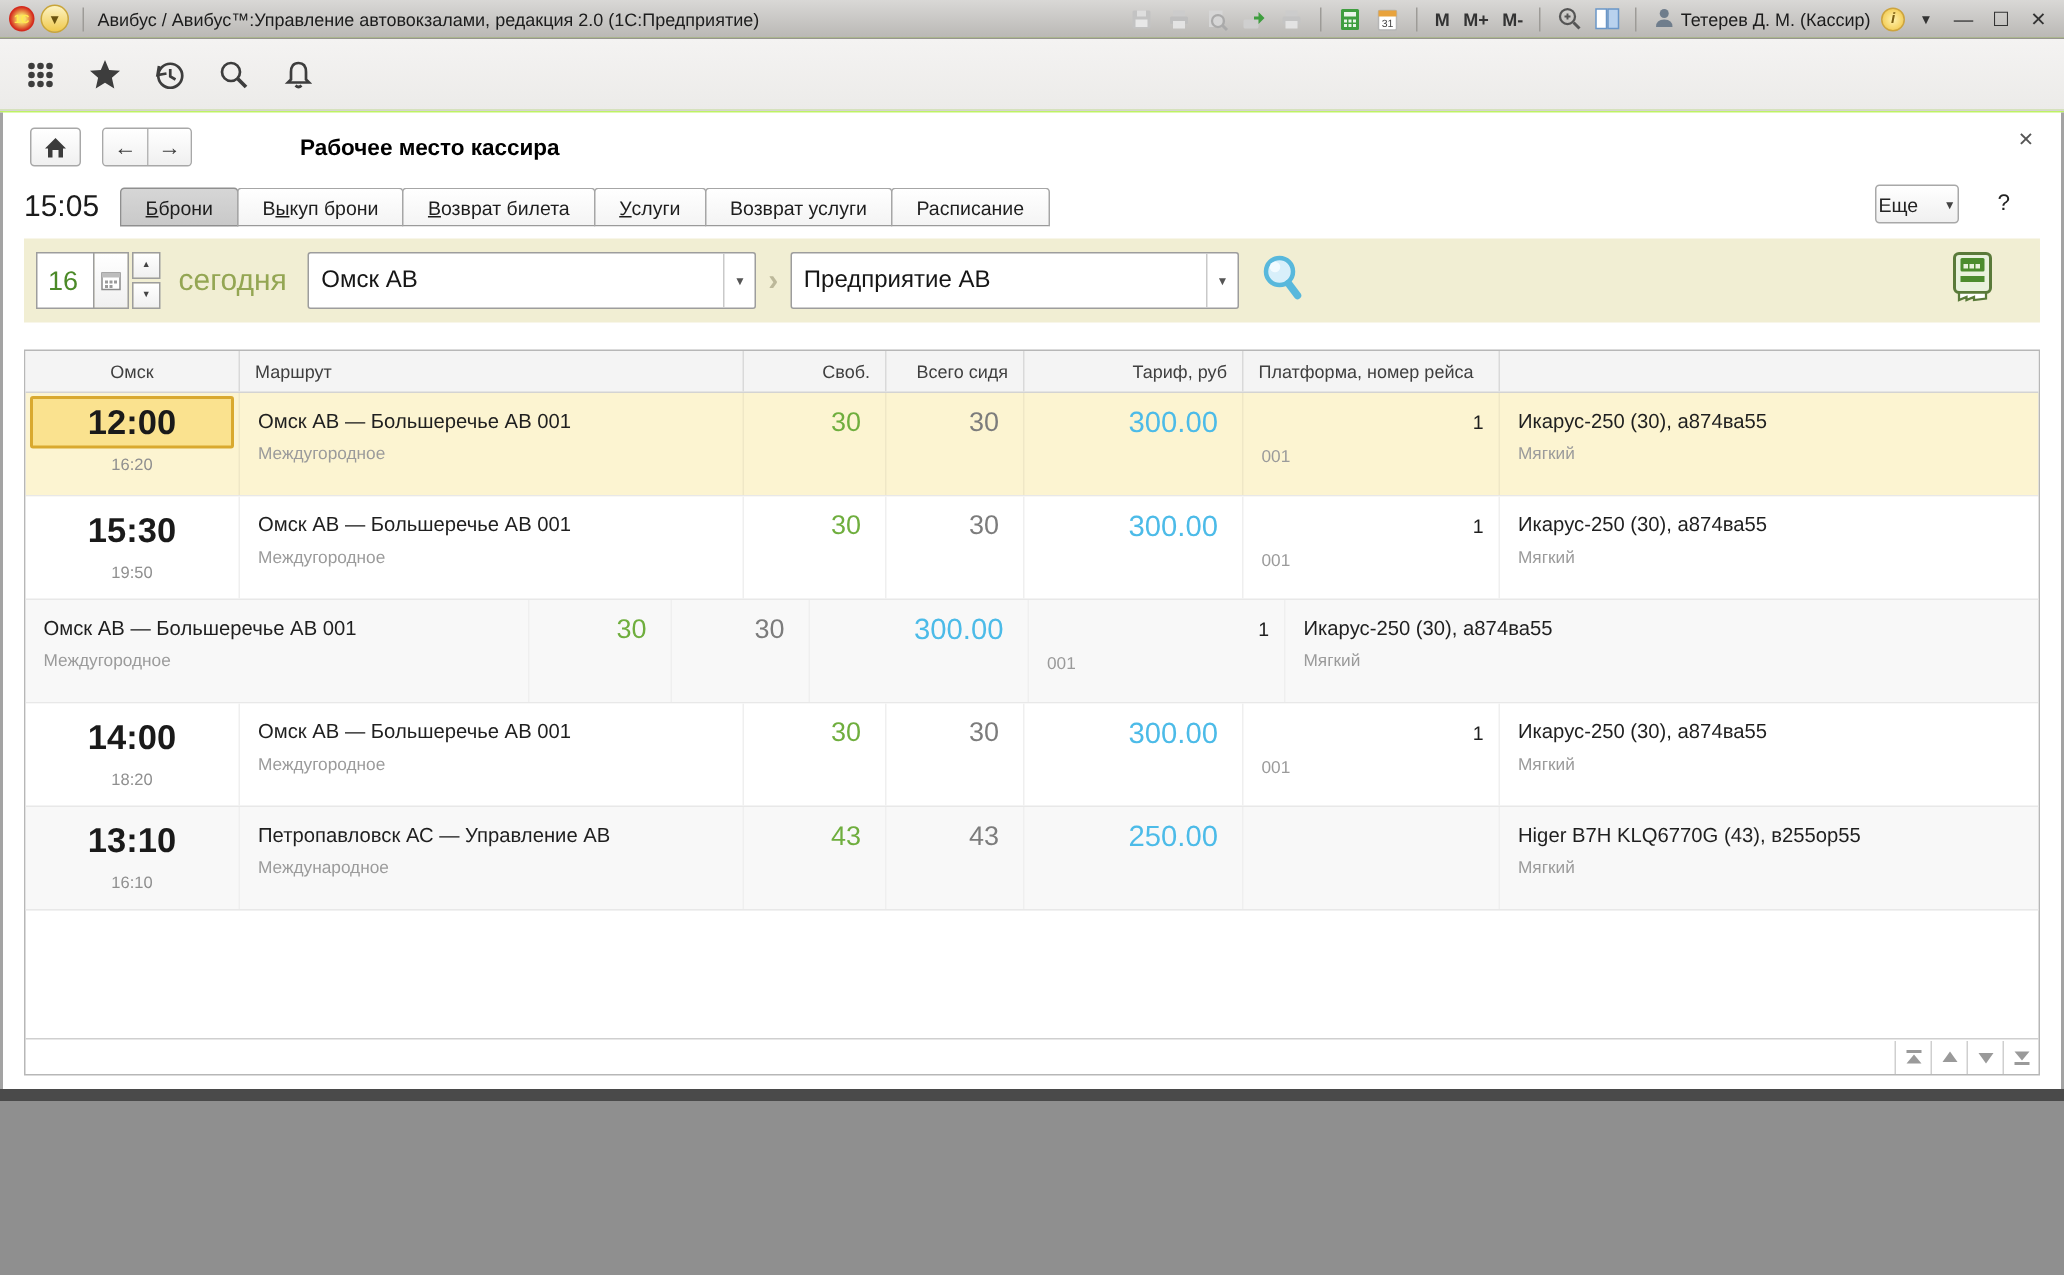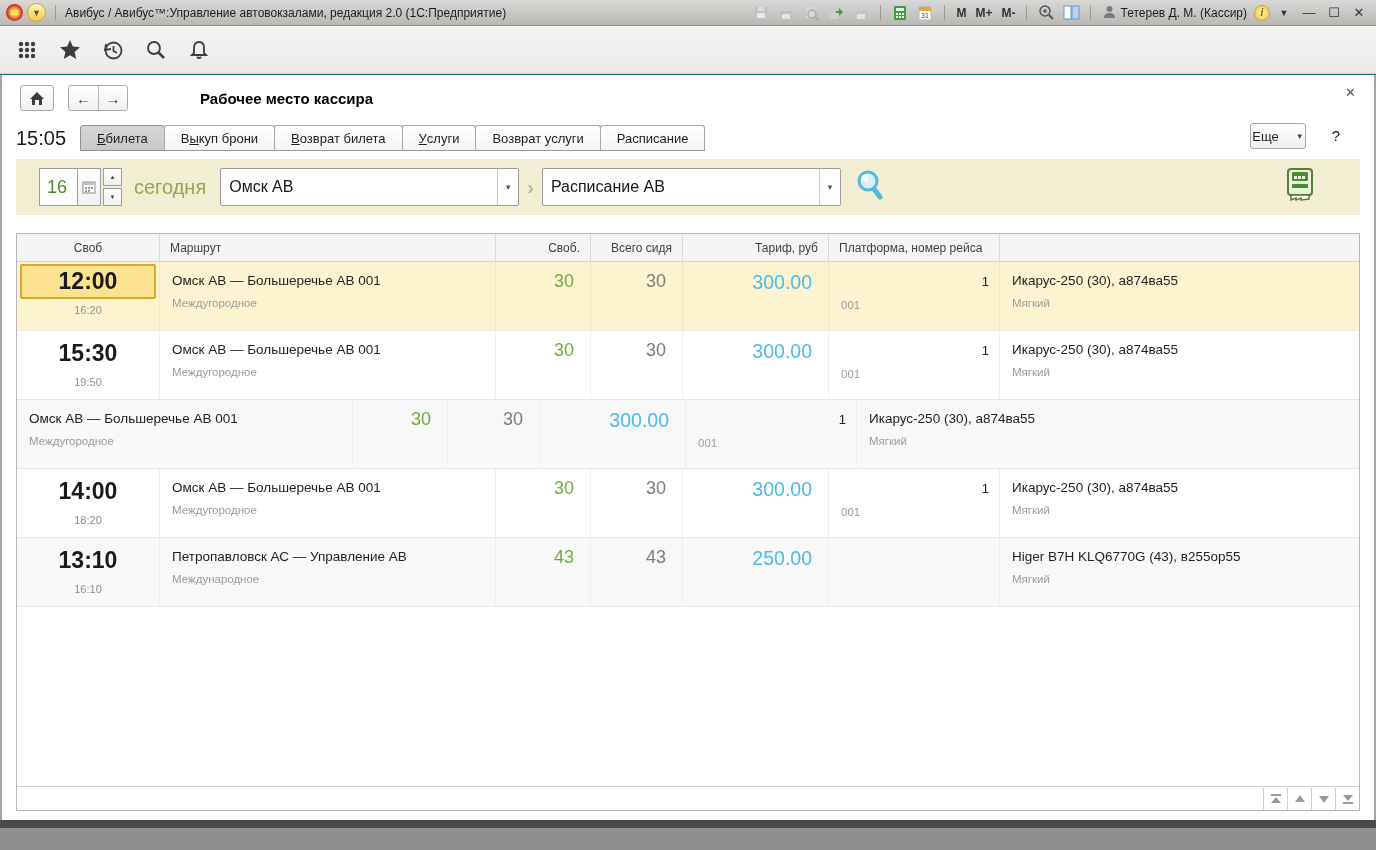--- a/index.html
+++ b/index.html
@@ -1,18 +1,18 @@
 <!DOCTYPE html>
 <html><head>
 <meta charset="utf-8">
 <style>
   * { margin:0; padding:0; box-sizing:border-box; }
   html,body { width:1376px; height:850px; overflow:hidden; background:#8f8f8f;
               font-family:"Liberation Sans", sans-serif; }
-  .app { width:1376px; height:828px; background:#0f766e; position:relative; }
+  .app { width:1376px; height:734px; background:#bef264; position:relative; }
 
   
   .titlebar { height:26px; background:linear-gradient(#d9d8d6,#bab8b5);
               border-bottom:1px solid #979590; display:flex; align-items:center;
               padding:0 6px; gap:4px; }
   .badge-1c { width:17px; height:17px; border-radius:50%; background:radial-gradient(#f9e067 20%,#d42b1e 65%);
               color:#ffe94e; font-size:8px; font-weight:bold; display:flex; align-items:center;
               justify-content:center; }
   .mainmenu-btn { width:19px; height:19px; border-radius:50%; background:linear-gradient(#fdf3c2,#f0c94d);
               border:1px solid #c9a53a; color:#6b5410; font-size:9px; display:flex; align-items:center;
@@ -61,21 +61,21 @@
   .tab.active { background:linear-gradient(#d6d6d6,#c9c9c9); border-color:#8f8f8f; }
   .tab .key { text-decoration:underline; }
   .more-btn { position:absolute; right:68px; top:2px; height:26px; width:56px; border:1px solid #a8a8a8;
          border-radius:3px; background:linear-gradient(#ffffff,#f0f0f0); font-size:13px; color:#222;
          display:flex; align-items:center; justify-content:center; gap:17px; }
   .more-btn .dda { font-size:8px; color:#444; }
   .help-q { position:absolute; right:34px; top:6px; font-size:15px; color:#222; }
 
   
   .filterbar { margin:8px 14px 16px 14px; height:56px; background:#f1eed3; display:flex; align-items:center;
-         padding:0 23px; }
+         padding:0 8px; }
   .datebox { display:flex; align-items:stretch; height:38px; }
   .date-input { width:38px; background:#fff; border:1px solid #9d9d9d; border-right:none; font-size:18px;
          color:#4c8a28; display:flex; align-items:center; padding-left:7px; }
   .date-cal { width:24px; background:linear-gradient(#fff,#f0f0f0); border:1px solid #9d9d9d;
          display:flex; align-items:center; justify-content:center; }
   .spin { display:flex; flex-direction:column; margin-left:2px; }
   .spin .sb { width:19px; height:18px; border:1px solid #9d9d9d; background:linear-gradient(#fff,#f0f0f0);
          display:flex; align-items:center; justify-content:center; font-size:6px; color:#444; }
   .spin .sb + .sb { margin-top:2px; }
   .today { font-size:20px; color:#94a653; margin:0 14px 0 12px; }
@@ -294,21 +294,21 @@
       <div class="page-title">Рабочее место кассира</div>
       <div class="form-close">✕</div>
     </div>
 
     <div class="tabrow">
       <div class="clock">15:05</div>
       <div class="tabs" id="tabs">
           <div class="tab active">
     <span></span>
             <span class="key">Б</span>
-            <span>билета</span>
+            <span>брони</span>
   </div>
           <div class="tab">
     <span>В</span>
             <span class="key">ы</span>
             <span>куп брони</span>
   </div>
           <div class="tab">
     <span></span>
             <span class="key">В</span>
             <span>озврат билета</span>
@@ -357,21 +357,21 @@
           <div class="sb">▼</div>
         </div>
       </div>
       <div class="today">сегодня</div>
       <div class="combo">
         <div class="val">Омск АВ</div>
         <div class="dd">▼</div>
       </div>
       <div class="route-chev">›</div>
       <div class="combo">
-        <div class="val">Расписание АВ</div>
+        <div class="val">Предприятие АВ</div>
         <div class="dd">▼</div>
       </div>
       <div class="searchbtn">
         <svg width="32" height="34">
             <circle cx="13" cy="13" r="9" fill="#d8effa" stroke="#58b8dc" stroke-width="3"></circle>
             <circle cx="10" cy="10" r="3.5" fill="#f2fbff"></circle>
             <line x1="19" y1="21" x2="25" y2="29" stroke="#58b8dc" stroke-width="5" stroke-linecap="round"></line>
           </svg>
       </div>
       <div class="kkm">
@@ -384,21 +384,21 @@
               <rect x="17" y="8" width="3" height="3"></rect>
             </g>
             <rect x="7" y="16" width="16" height="4" fill="#4c8c2e"></rect>
             <path d="M6 27 L6 32 L11 30 L11 32 L16 30 L16 32 L24 31 L24 27 Z" fill="#fff" stroke="#5a7a3a" stroke-width="1.5"></path>
           </svg>
       </div>
     </div>
 
     <div class="grid">
       <div class="ghead">
-        <div class="hc h-time">Своб</div>
+        <div class="hc h-time">Омск</div>
         <div class="hc h-route">Маршрут</div>
         <div class="hc h-free">Своб.</div>
         <div class="hc h-total">Всего сидя</div>
         <div class="hc h-fare">Тариф, руб</div>
         <div class="hc h-plat">Платформа, номер рейса</div>
       </div>
       <div class="gbody" id="rows">
           <div class="trow selected">
     <div class="c c-time">
       <div class="dep">12:00</div>

